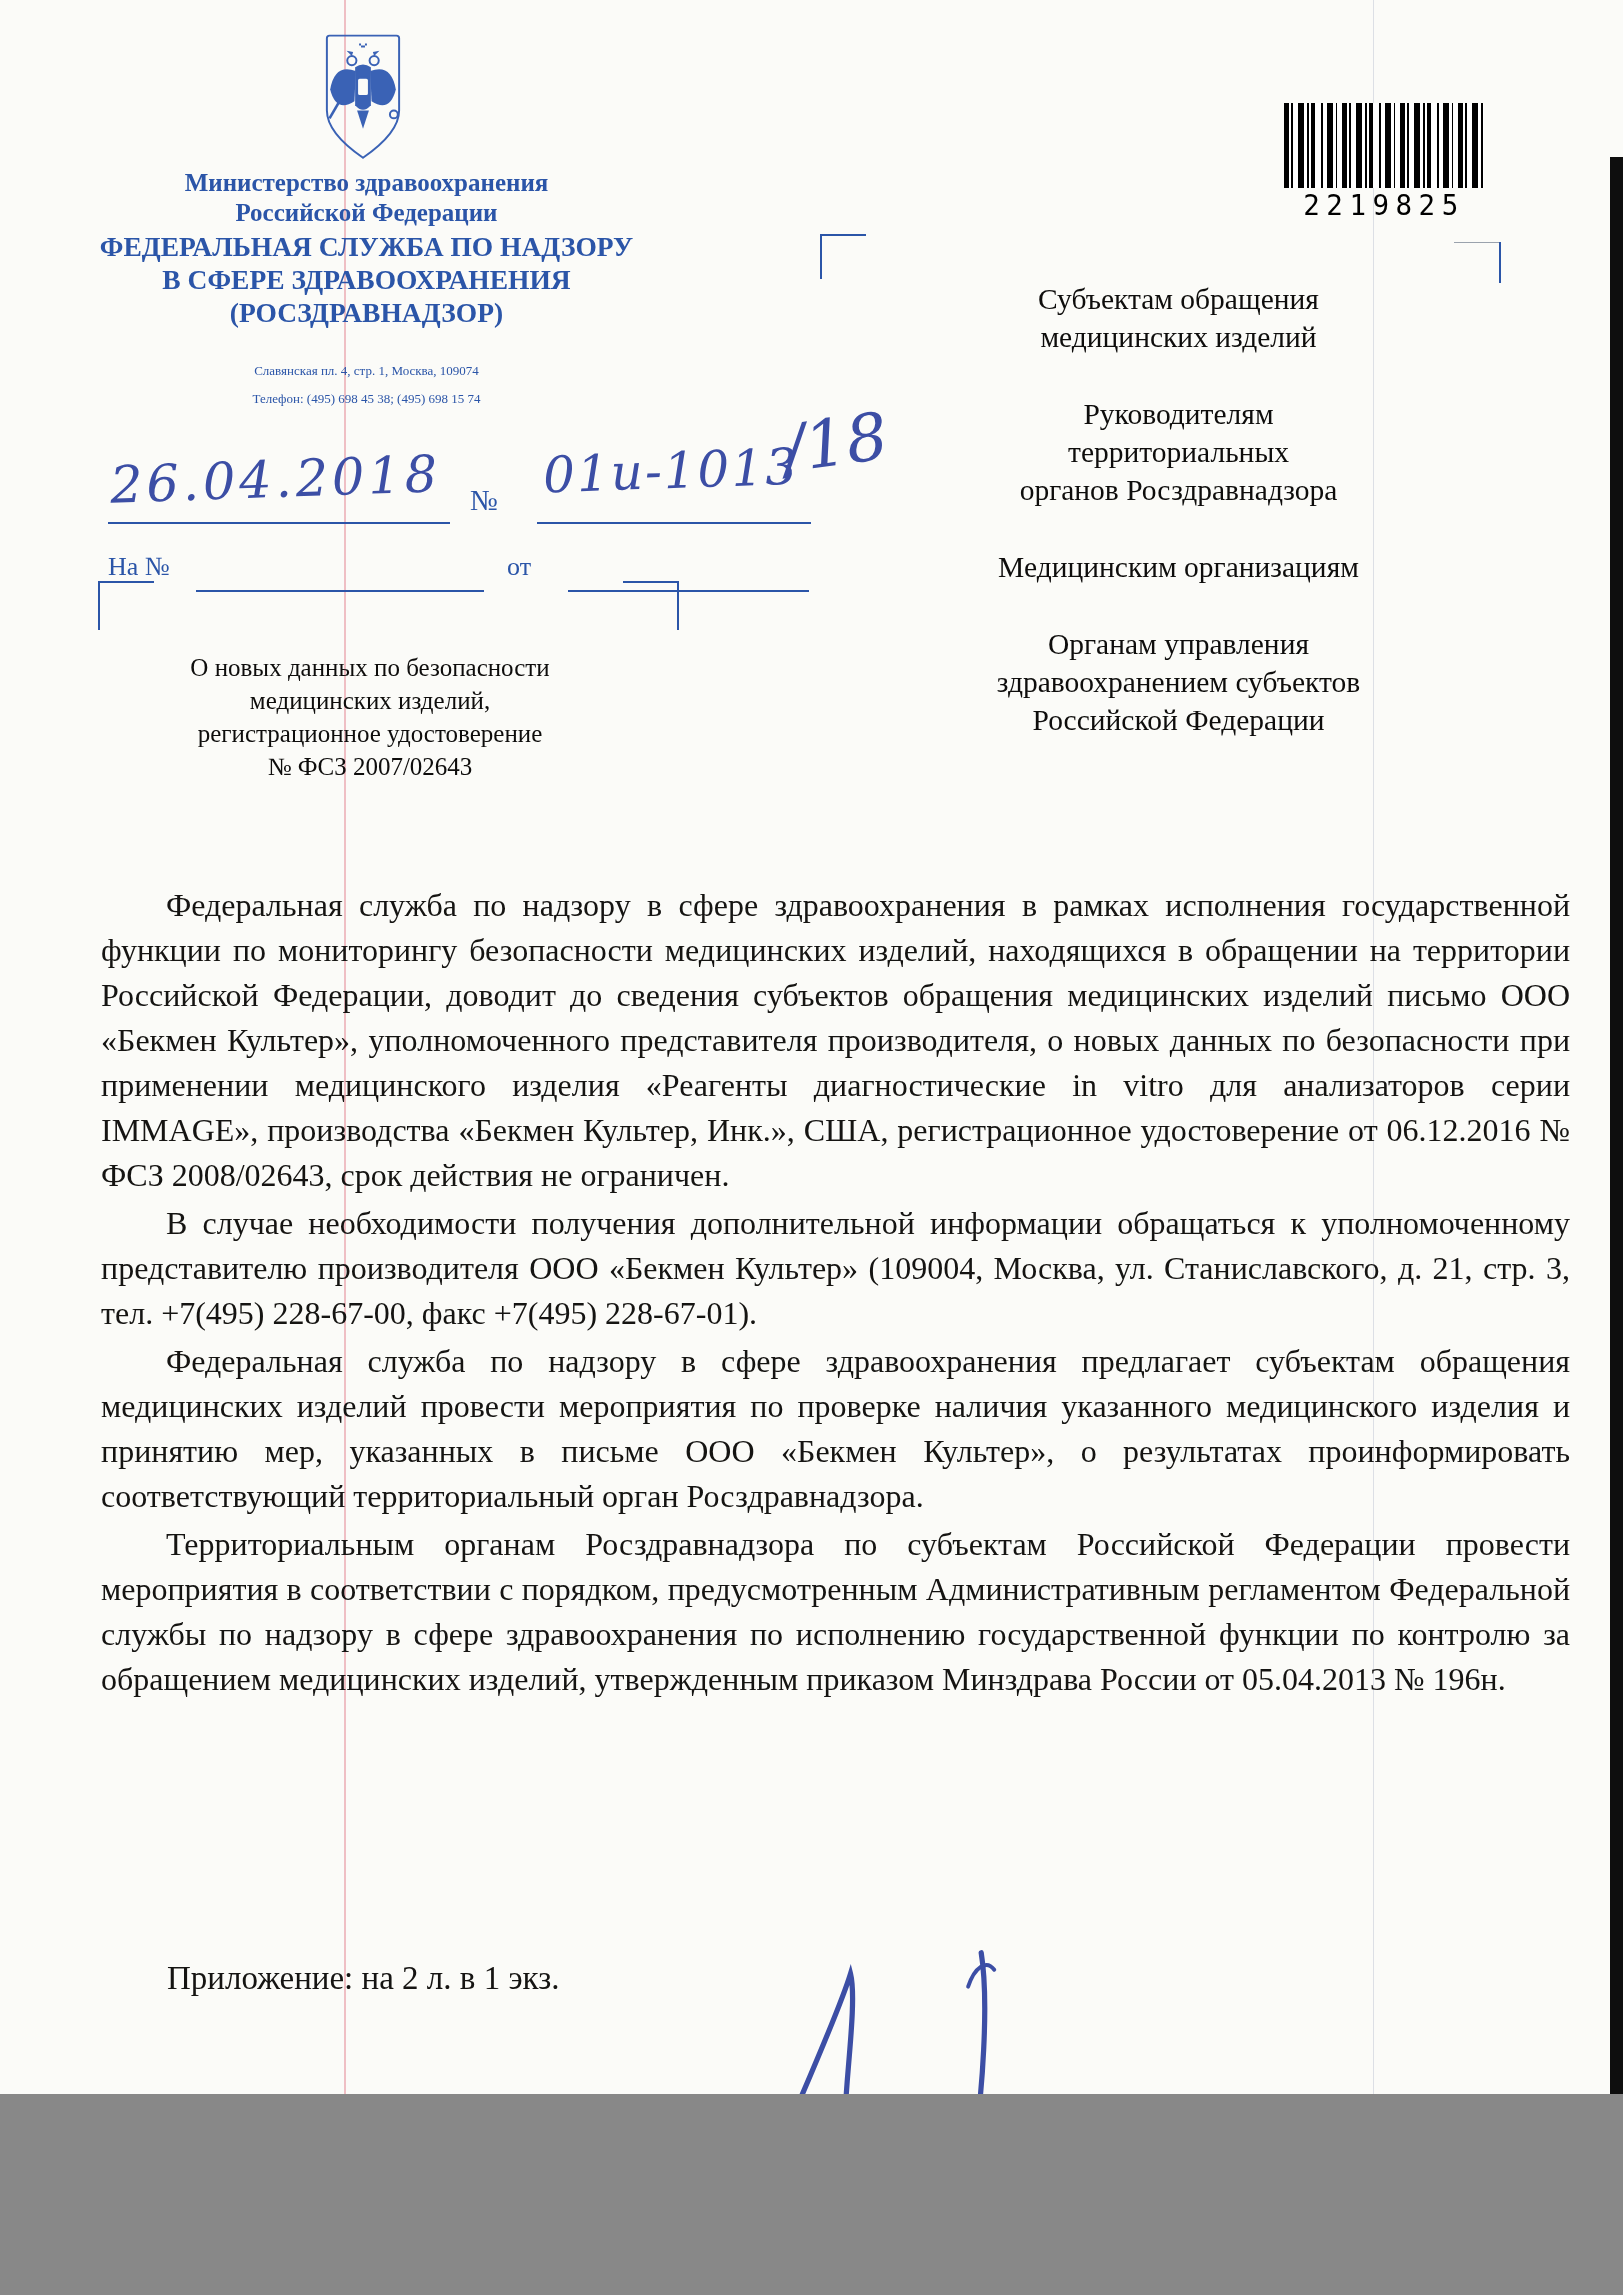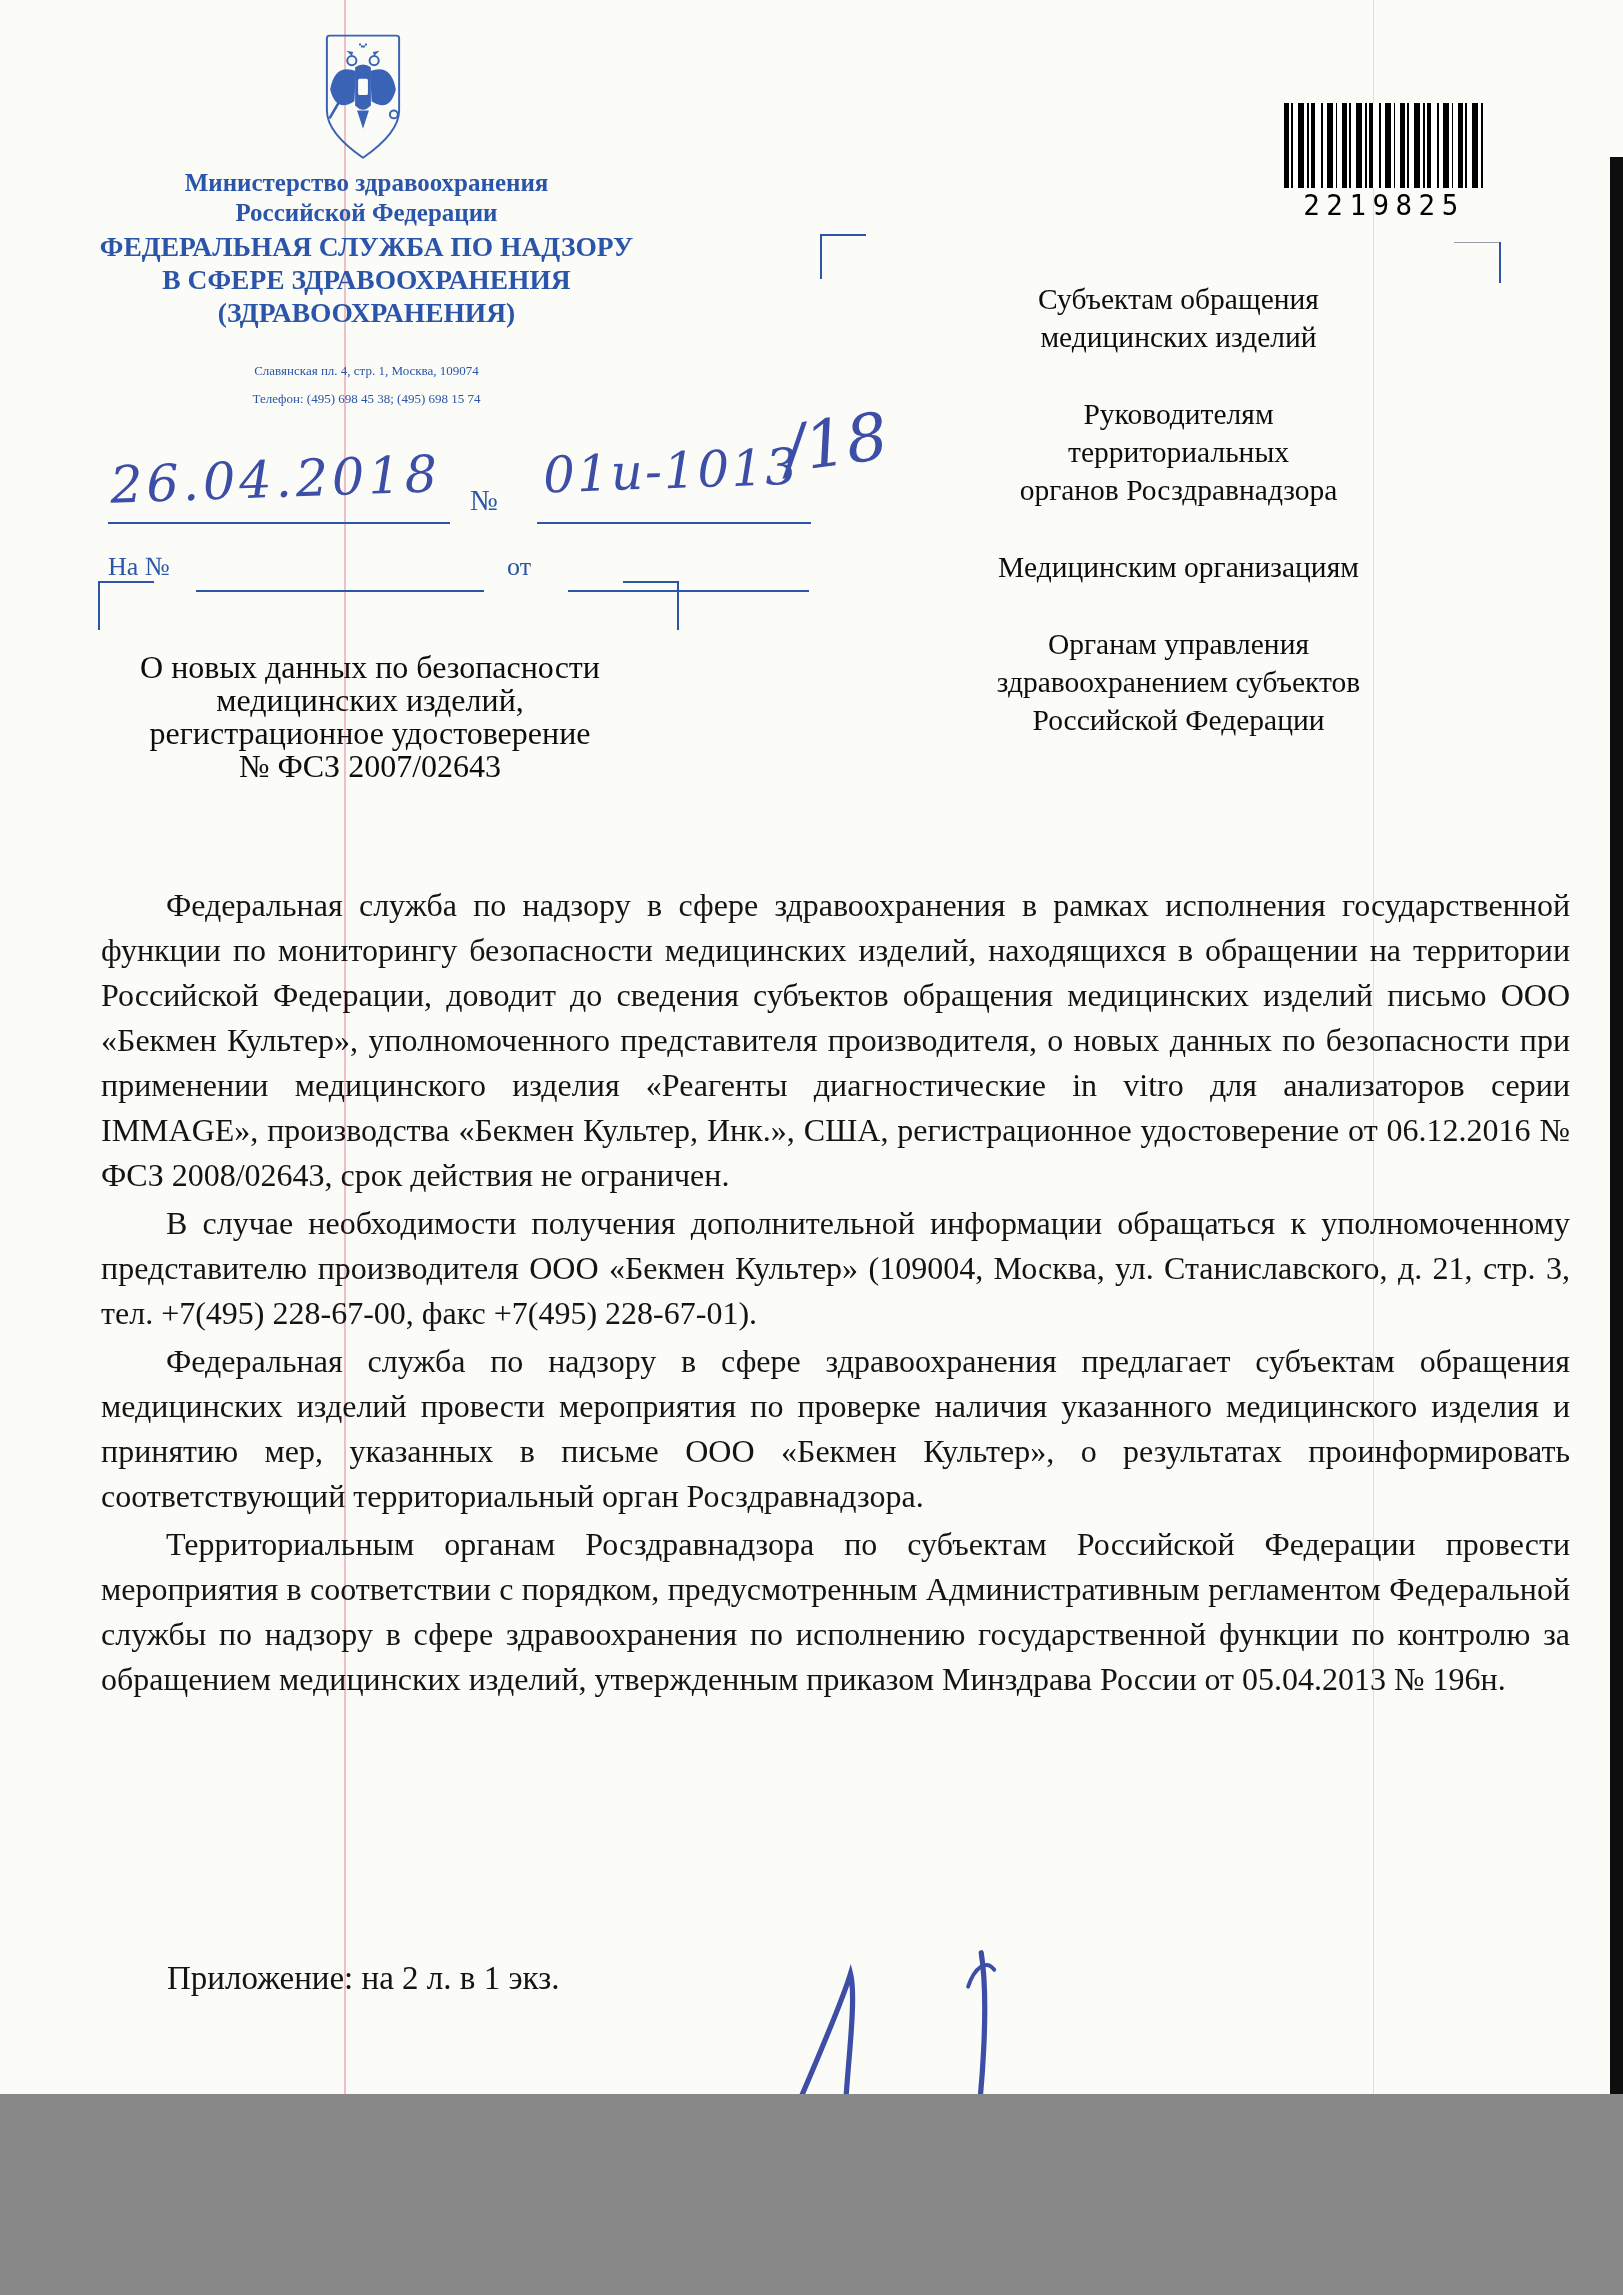--- a/index.html
+++ b/index.html
@@ -58,21 +58,21 @@
       #000 43px 49px,#fff 49px 52px,
       #000 52px 53px,#fff 53px 58px);
   }
   .barcode-digits{font-family:"DejaVu Sans Mono",monospace;font-size:27.5px;letter-spacing:6.5px;color:#000;margin-top:1.3px;}
 
   
   .recipients{position:absolute;left:871px;top:280px;width:615px;text-align:center;font-size:29.5px;line-height:38px;color:#0e0d0c;}
   .rgroup{margin-bottom:39px;}
 
   
-  .subject{position:absolute;left:105px;top:651px;width:530px;text-align:center;font-size:32px;line-height:33px;color:#0e0d0c;}
+  .subject{position:absolute;left:105px;top:651px;width:530px;text-align:center;font-size:25px;line-height:33px;color:#0e0d0c;}
 
   
   .body-text{position:absolute;left:98px;top:880px;width:1475px;font-size:32px;line-height:45px;text-align:justify;color:#151412;}
   .body-text p{margin:3px;text-indent:65px;}
 
   .attachment{position:absolute;left:167px;top:1960px;font-size:33px;color:#151412;}
   .sig-title{position:absolute;left:147px;top:2119px;font-size:33px;color:#151412;font-family:Liberation Serif, serif;}
   .sig-name{position:absolute;left:1327px;top:2115px;font-size:33px;color:#151412;white-space:nowrap;}
   .sig-scribble{position:absolute;left:641px;top:1941px;width:419px;height:281px;}
 </style>
@@ -104,21 +104,21 @@
     </g>
   </svg>
 
   <div class="lh ministry">
     <div>Министерство здравоохранения</div>
     <div>Российской Федерации</div>
   </div>
   <div class="lh service">
     <div>ФЕДЕРАЛЬНАЯ СЛУЖБА ПО НАДЗОРУ</div>
     <div>В СФЕРЕ ЗДРАВООХРАНЕНИЯ</div>
-    <div>(ЗДРАВООХРАНЕНИЯ)</div>
+    <div>(РОСЗДРАВНАДЗОР)</div>
   </div>
   <div class="lh addr">
     <div>Славянская пл. 4, стр. 1, Москва, 109074</div>
     <div>Телефон: (495) 698 45 38; (495) 698 15 74</div>
   </div>
 
   <div class="hw-date ink">26.04.2018</div>
   <div class="no-sign">№</div>
   <div class="hw-num ink">01и-1013</div>
   <div class="hw-suffix ink">/18</div>

